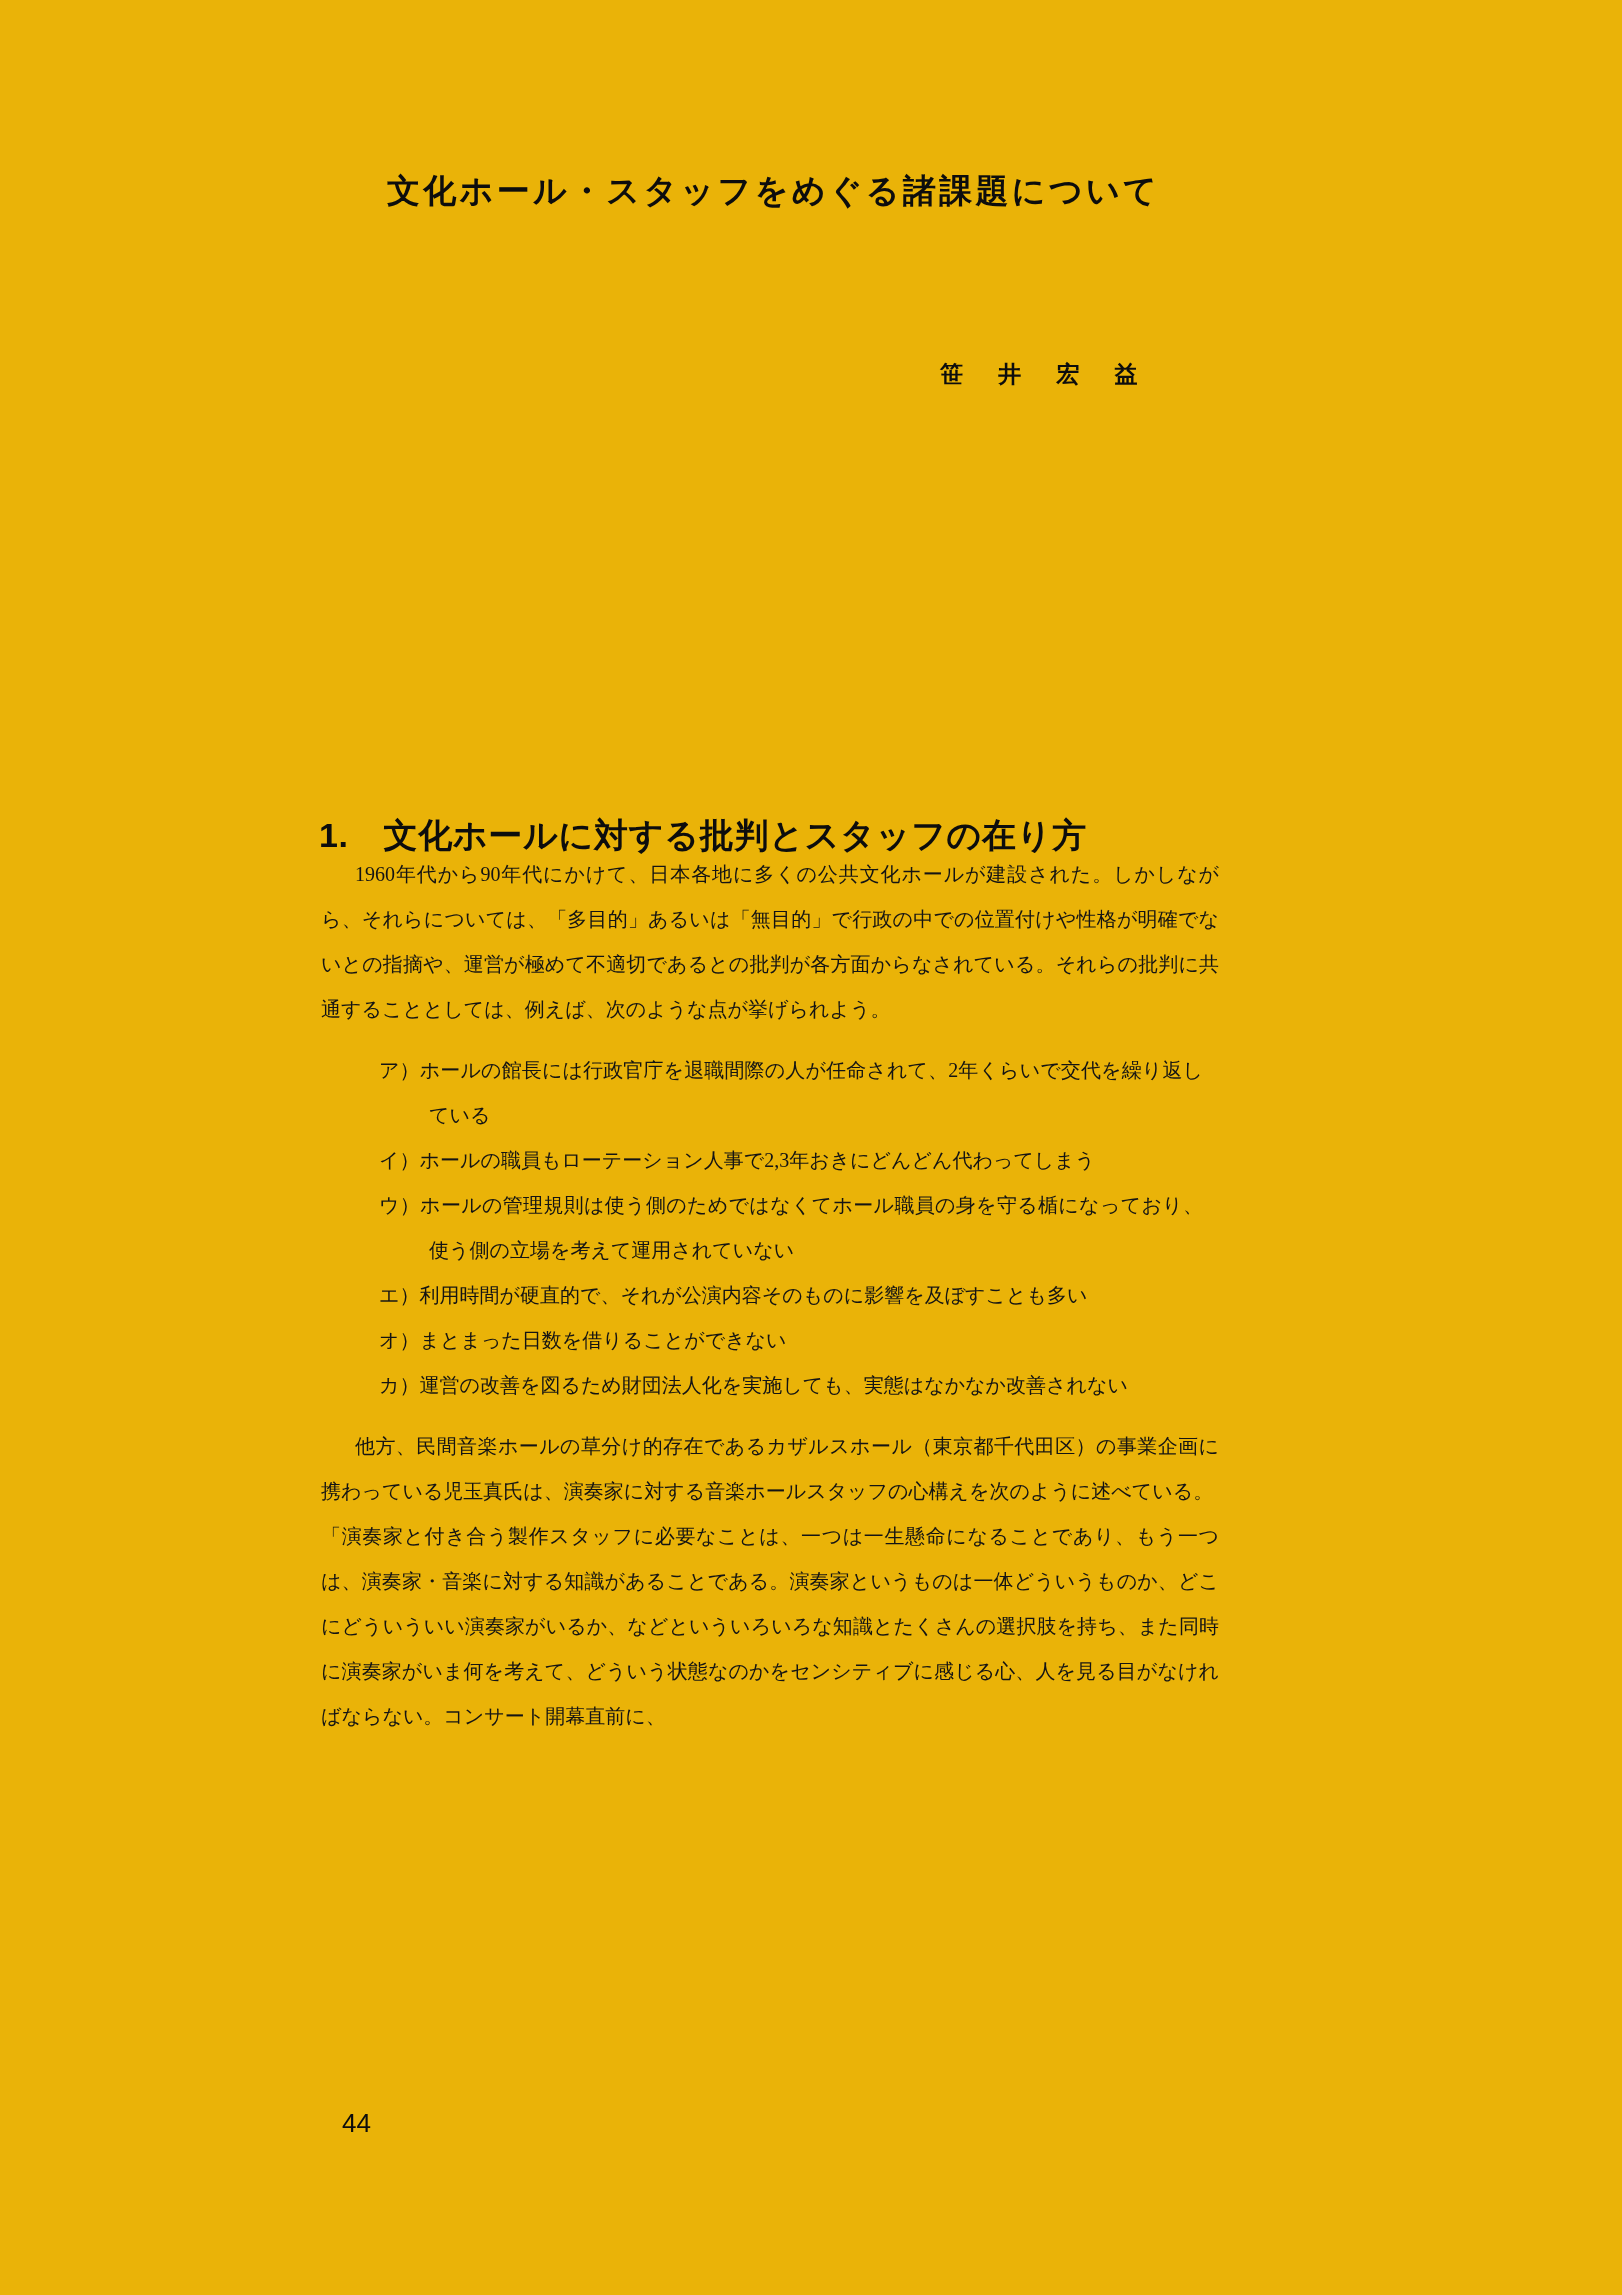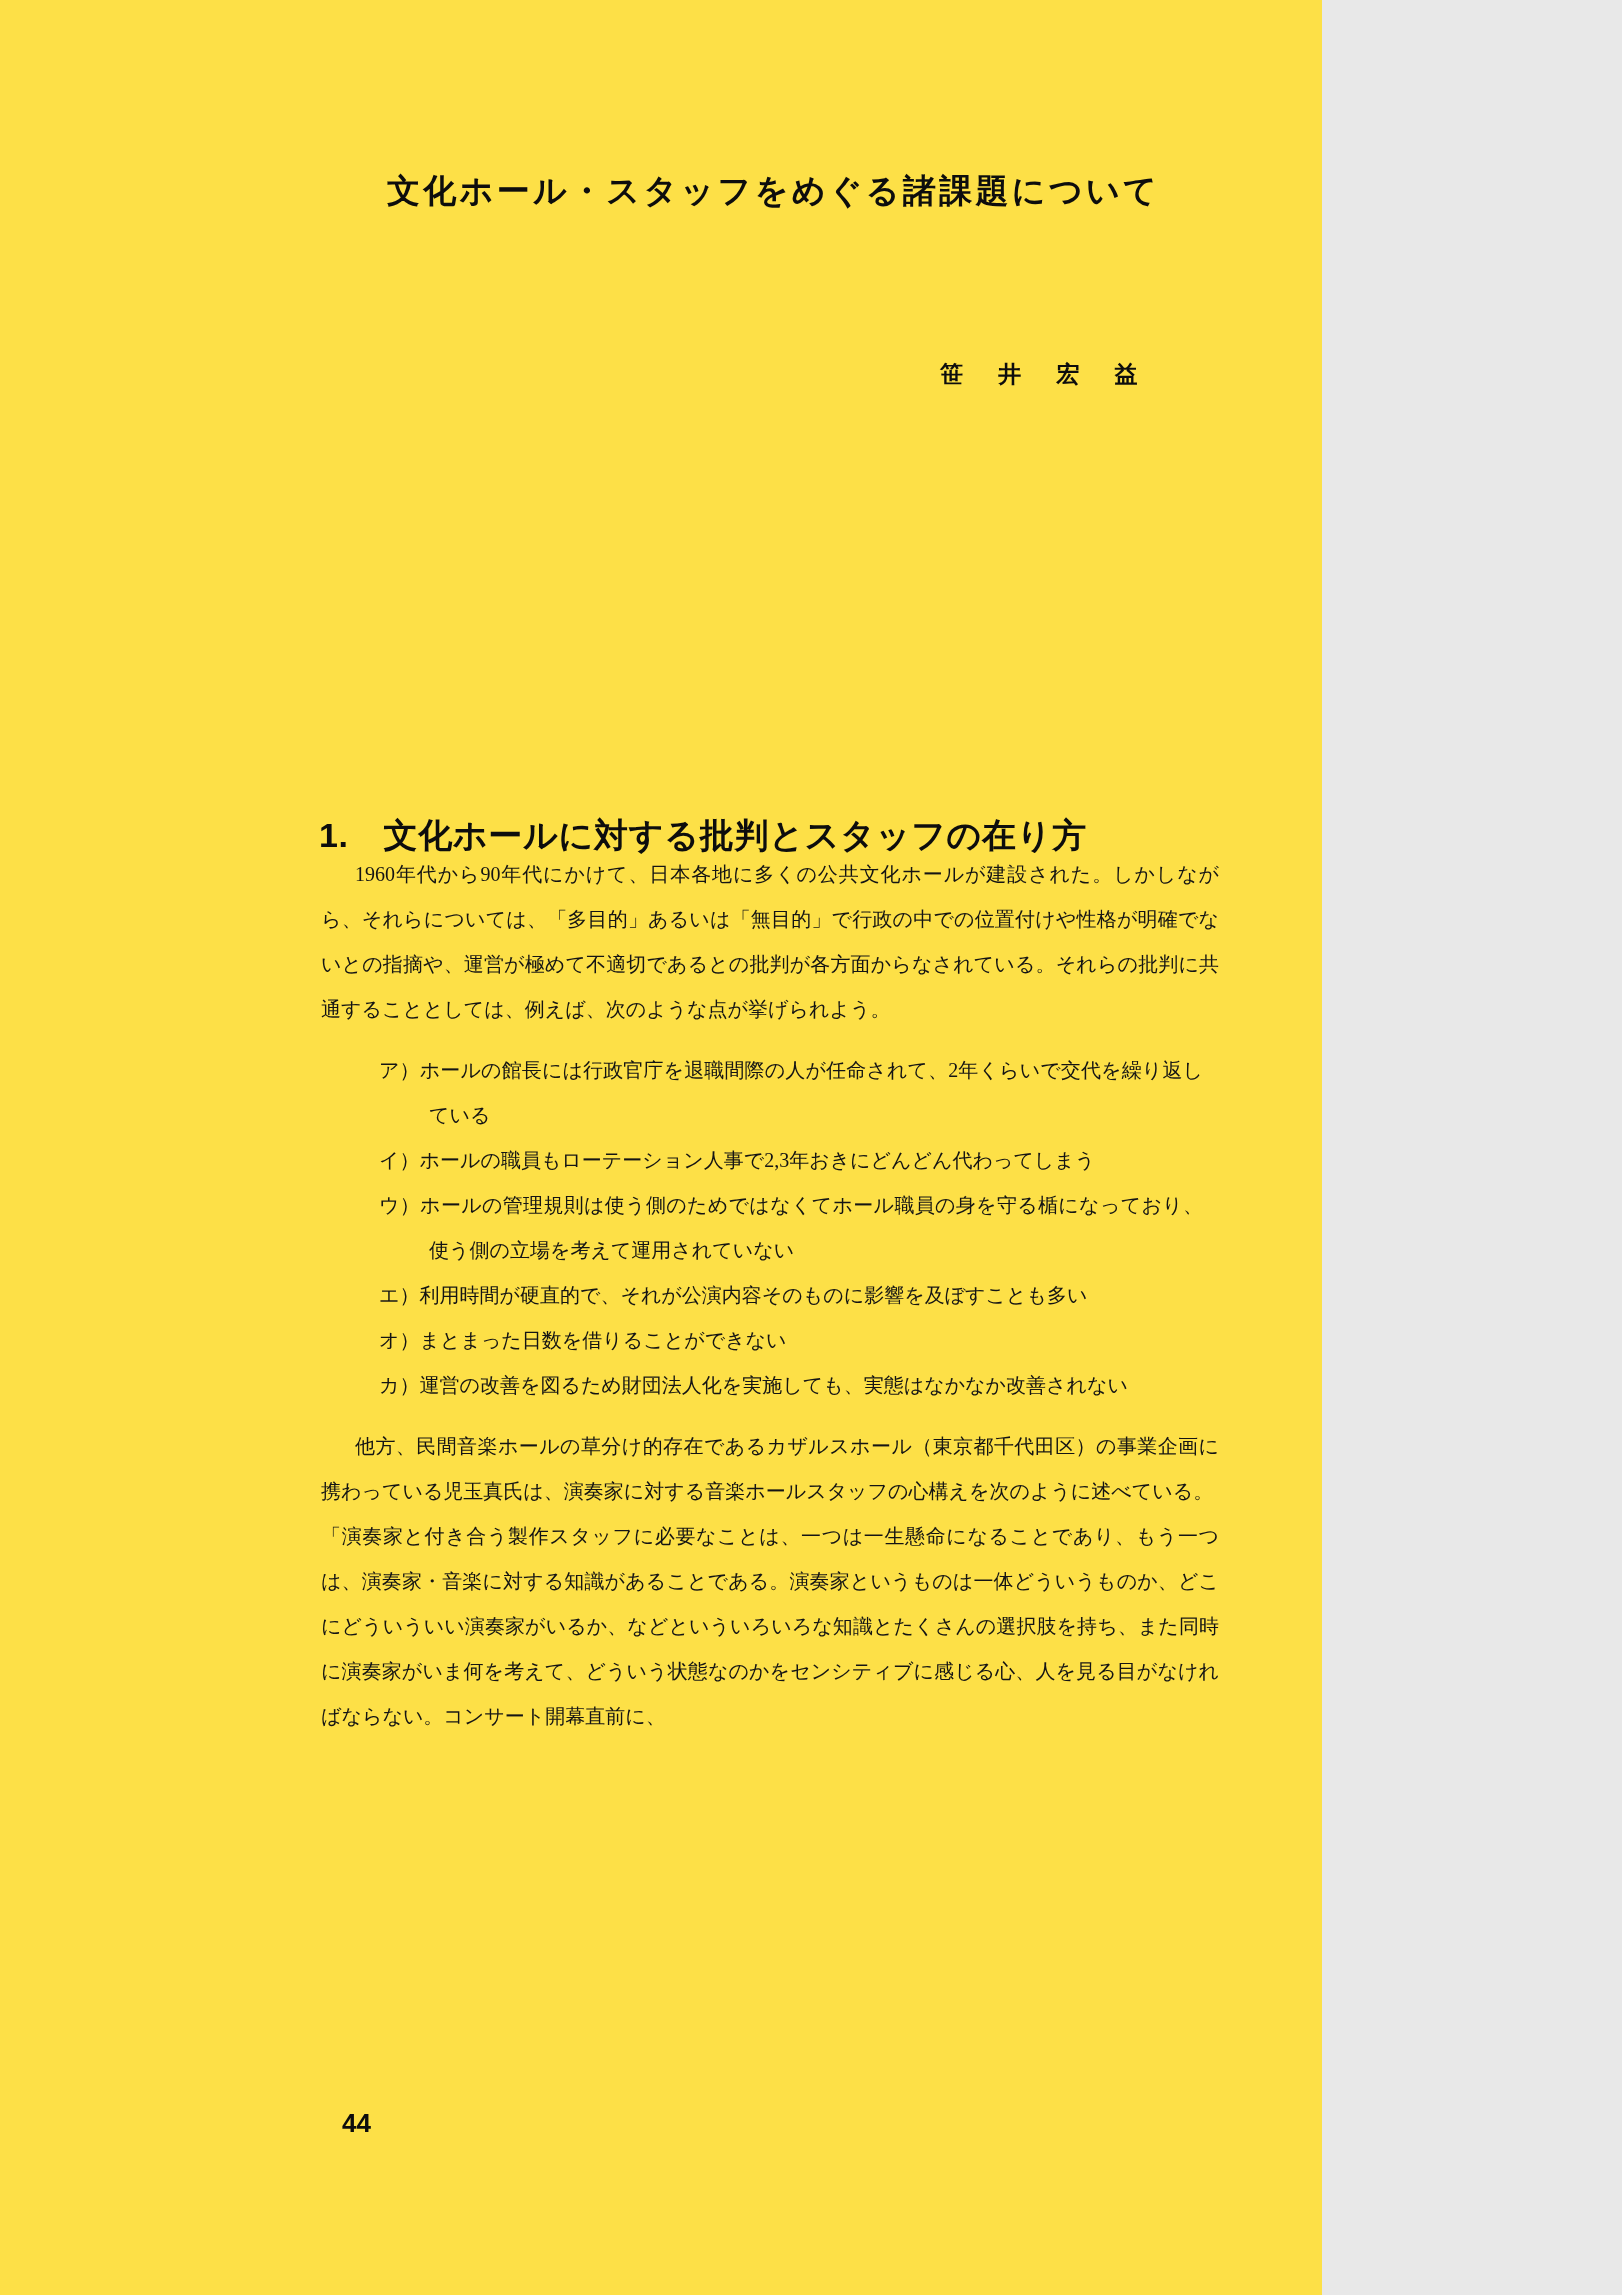--- a/index.html
+++ b/index.html
@@ -2,23 +2,23 @@
 <html lang="ja" style="font-size:10.5px"><head>
 <meta charset="utf-8">
 <style>
   html, body {
     margin: 0;
     padding: 0;
     background: #e8e8e8;
   }
   .page {
     position: relative;
-    width: 1322px;
+    width: 1622px;
     height: 2295px;
-    background: #fde047;
+    background: #eab308;
     color: #111111;
     overflow: hidden;
     font-family: "Liberation Serif", "DejaVu Serif", serif;
   }
   
   .doc-title {
     position: absolute;
     top: 169px;
     left: 387px;
     font-family: "Liberation Sans", "DejaVu Sans", sans-serif;
@@ -82,21 +82,21 @@
   }
   .list-marker {
     display: inline;
   }
   
   .page-number {
     position: absolute;
     top: 2108px;
     left: 342px;
     font-family: "Liberation Sans", "DejaVu Sans", sans-serif;
-    font-weight: bold;
+    font-weight: normal;
     font-size: 26px;
     color: #0d0d0d;
   }
 </style>
 </head>
 <body>
 
 <div class="page">
 
   <div class="doc-title">文化ホール・スタッフをめぐる諸課題について</div>

